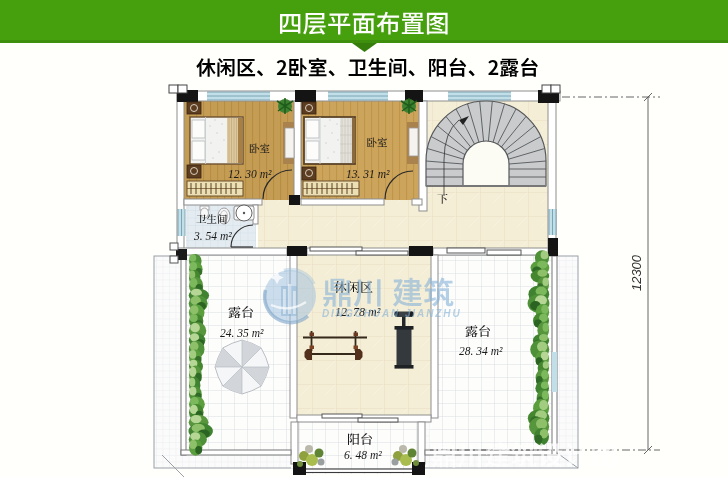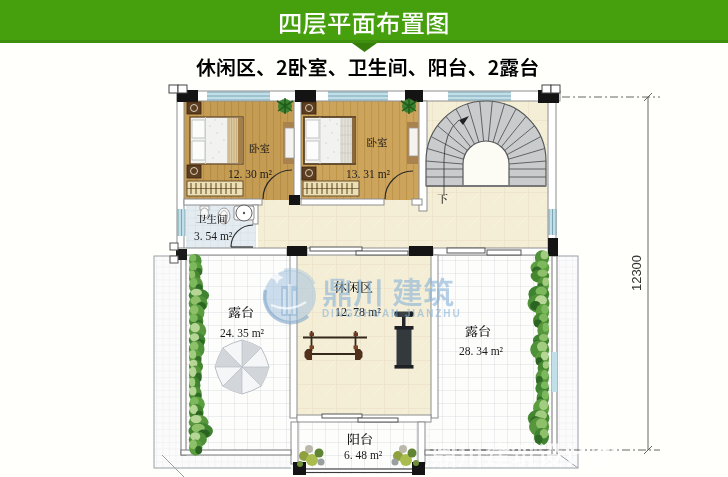--- a/index.html
+++ b/index.html
@@ -1,17 +1,17 @@
 <!DOCTYPE html>
 <html><head>
 <meta charset="utf-8">
 <style>
   html,body{margin:0;padding:0;width:728px;height:477px;overflow:hidden;background:#fffffc;
     font-family:"Liberation Sans",sans-serif;}
-  #page{position:relative;width:728px;height:477px;}
+  #page{position:relative;width:728px;height:477px;font-style:italic;}
   svg{position:absolute;left:0;top:0;}
 </style>
 </head>
 <body>
 <div id="page">
 <svg width="728" height="477" viewBox="0 0 728 477">
 <defs>
   <pattern id="whiteTile" width="13" height="13" patternUnits="userSpaceOnUse">
     <rect width="13" height="13" fill="#fdfdfc"></rect>
     <path d="M0,0 H13 M0,0 V13" stroke="#dadde3" stroke-width="1" fill="none"></path>

